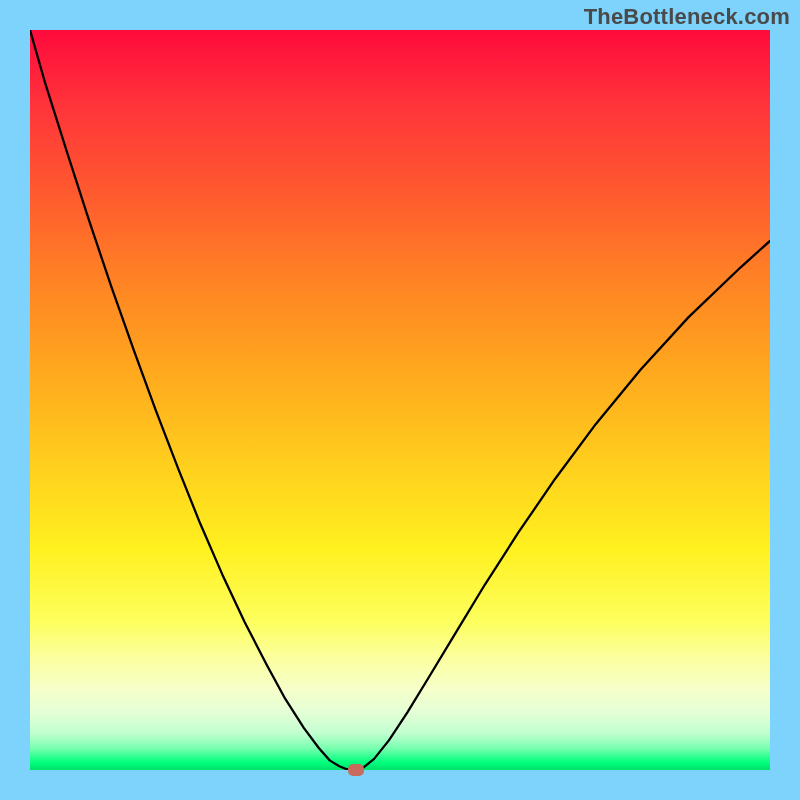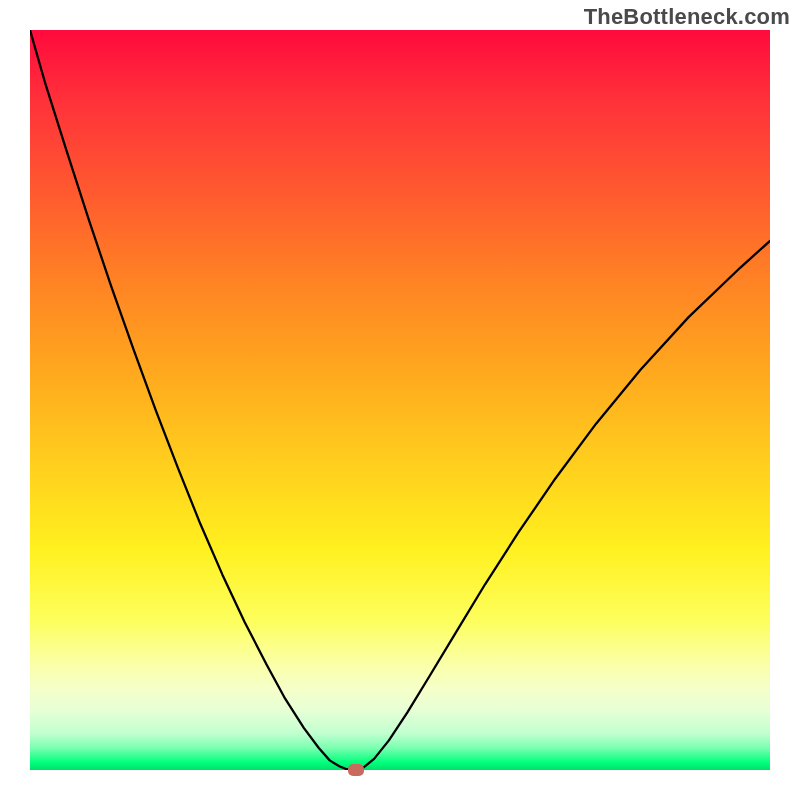--- a/index.html
+++ b/index.html
@@ -8,21 +8,21 @@
     width: 800px;
     height: 800px;
     background: #000;
     font-family: Arial, Helvetica, sans-serif;
     overflow: hidden;
   }
   .frame {
     position: relative;
     width: 800px;
     height: 800px;
-    background: #ffffff;
+    background: #7dd3fc;
   }
   .watermark {
     position: absolute;
     top: 4px;
     right: 10px;
     color: #4a4a4a;
     font-size: 22px;
     font-weight: 600;
     letter-spacing: 0.2px;
     z-index: 5;

